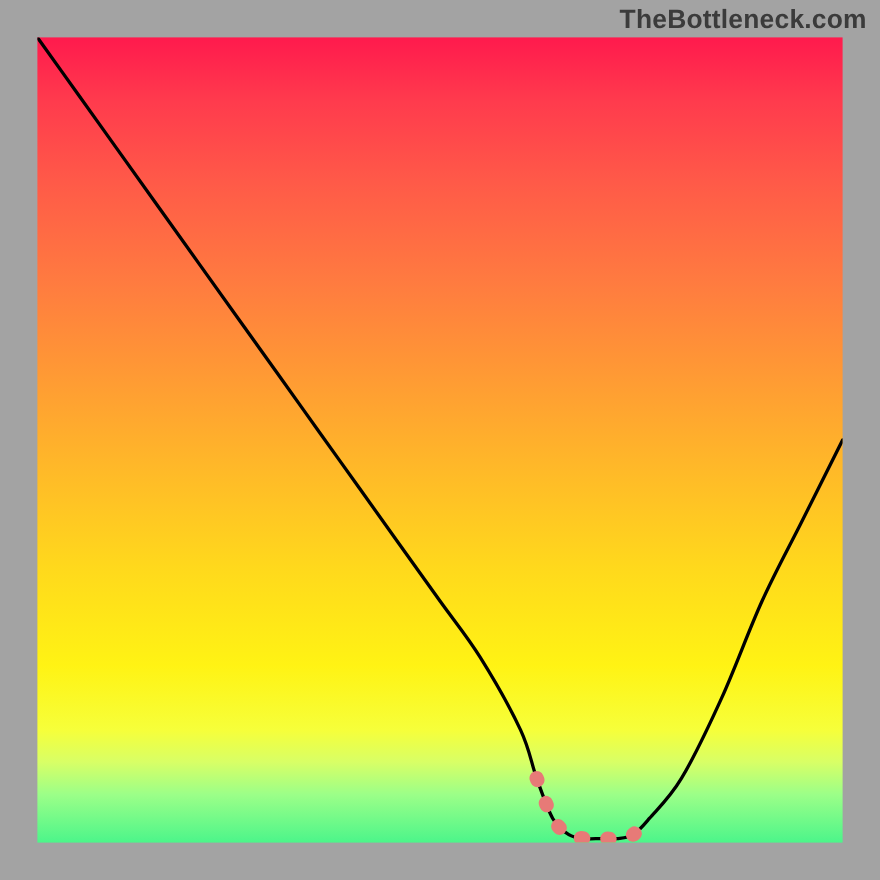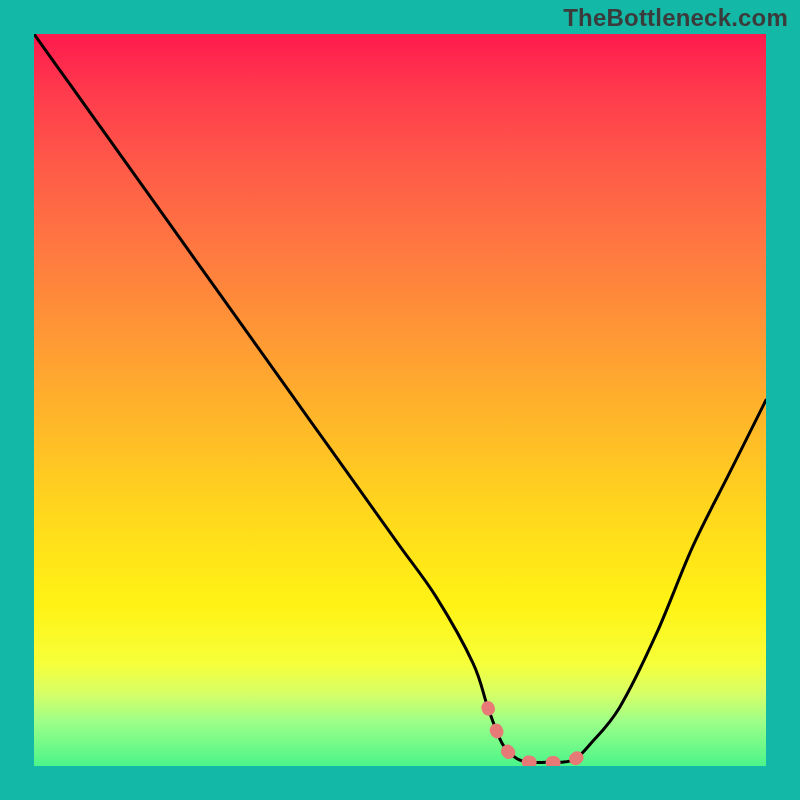--- a/index.html
+++ b/index.html
@@ -8,21 +8,21 @@
     width: 800px;
     height: 800px;
     background: #000;
     overflow: hidden;
     font-family: Arial, Helvetica, sans-serif;
   }
   .frame {
     position: relative;
     width: 800px;
     height: 800px;
-    background: #14b8a6;
+    background: #a3a3a3;
   }
   .watermark {
     position: absolute;
     top: 4px;
     right: 12px;
     color: #3b3b3b;
     font-size: 24px;
     font-weight: bold;
     z-index: 10;
     letter-spacing: 0.2px;

